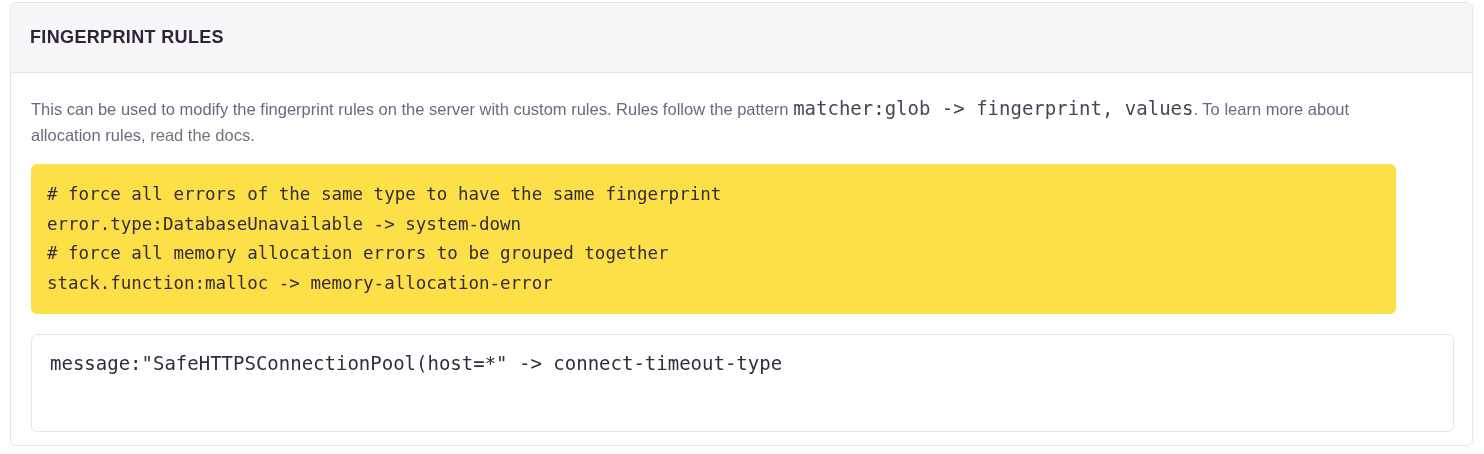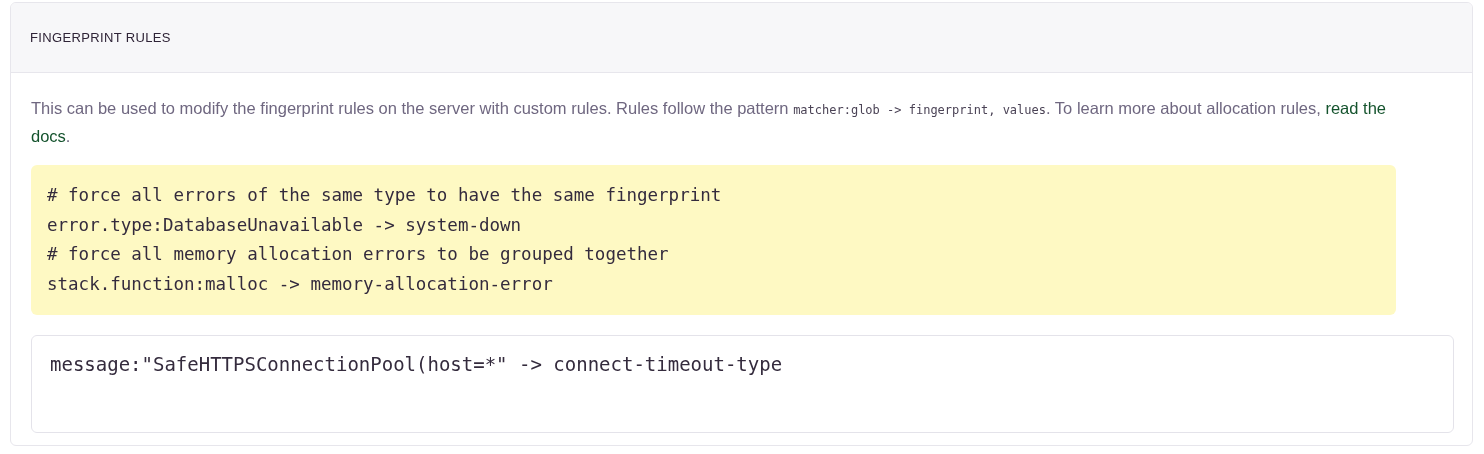--- a/index.html
+++ b/index.html
@@ -31,54 +31,54 @@
     height: 70px;
     box-sizing: border-box;
     background: #f7f7f9;
     border-bottom: 1px solid #e7e6ec;
     display: flex;
     align-items: center;
     padding: 0 19px;
   }
 
   .panel-title {
-    font-size: 13px;
-    font-weight: normal;
+    font-size: 18px;
+    font-weight: bold;
     letter-spacing: 0.35px;
     color: #2f2437;
     text-transform: uppercase;
   }
 
   .panel-body {
     padding: 22px 20px 0 20px;
   }
 
   .description {
     font-size: 16.5px;
     line-height: 26px;
     color: #6f6780;
     margin: 0 0 16px 0;
     max-width: 1360px;
   }
 
   .description code {
     font-family: "DejaVu Sans Mono", "Liberation Mono", monospace;
-    font-size: 12px;
+    font-size: 19px;
     color: #4b4356;
     letter-spacing: 0;
   }
 
   .doc-link {
-    color: #14532d;
+    color: #737373;
     text-decoration: none;
     text-align: center;
   }
 
   .code-block {
-    background: #fef9c3;
+    background: #fde047;
     border-radius: 6px;
     margin: 0 0 20px 0;
     width: 1365px;
     box-sizing: border-box;
     padding: 16px 16px 16px 16px;
     font-family: "DejaVu Sans Mono", "Liberation Mono", monospace;
     font-size: 17.5px;
     line-height: 29.5px;
     color: #342b3d;
     white-space: pre;

